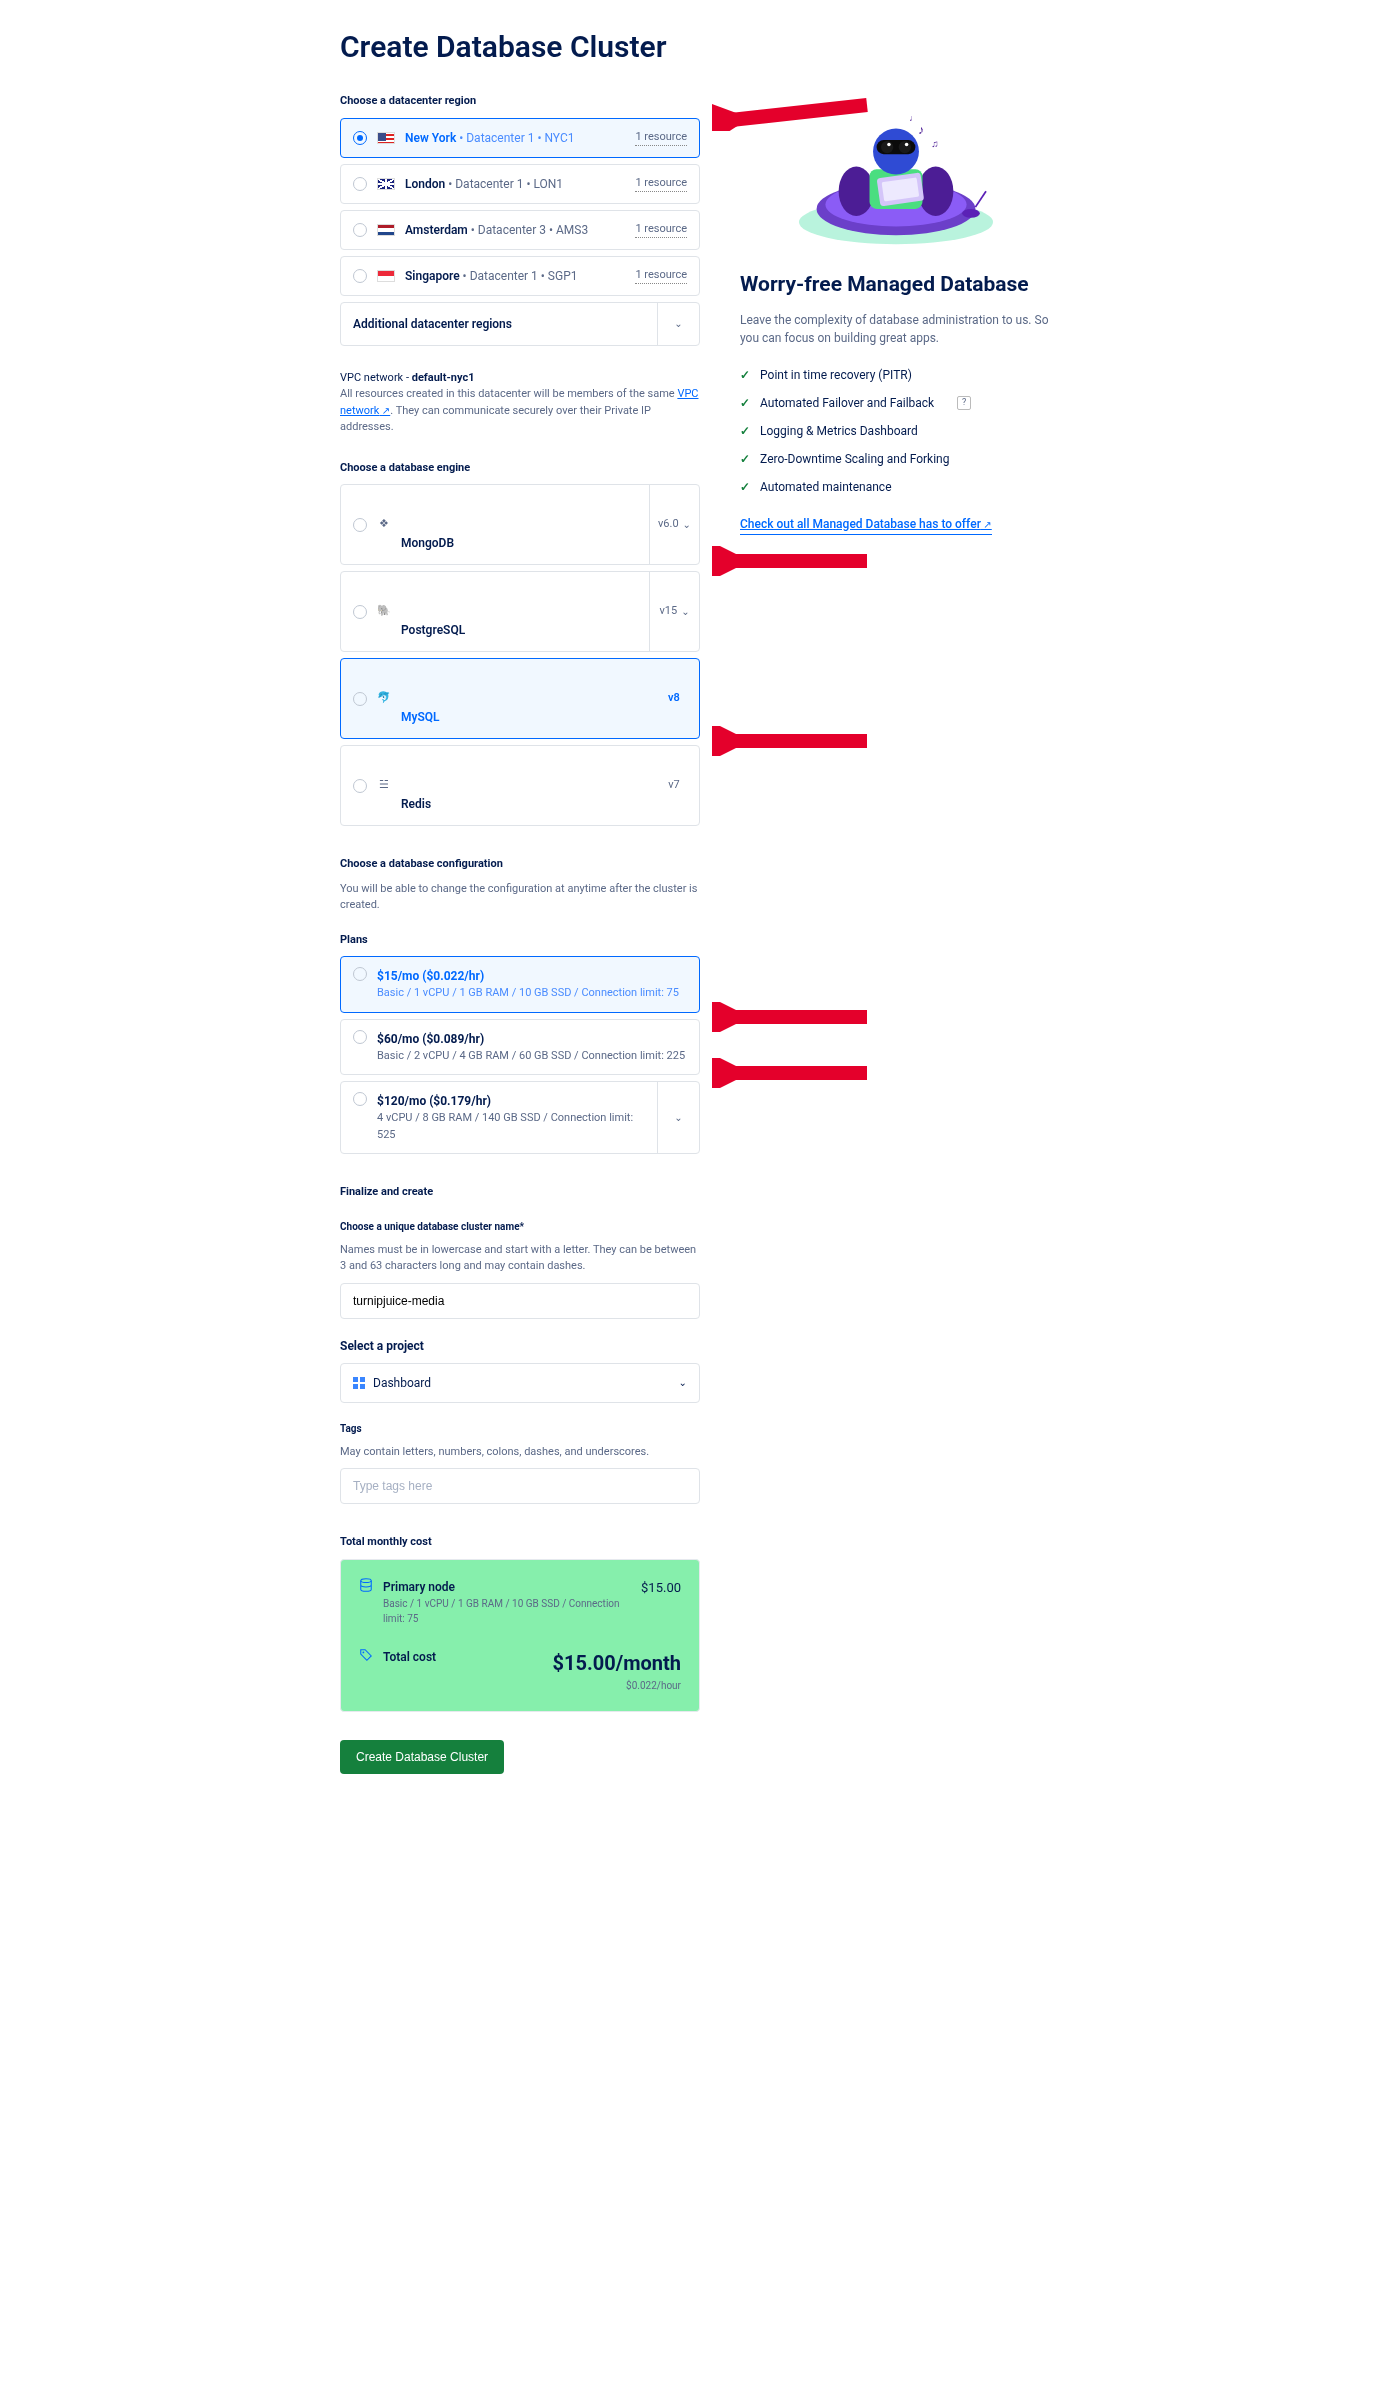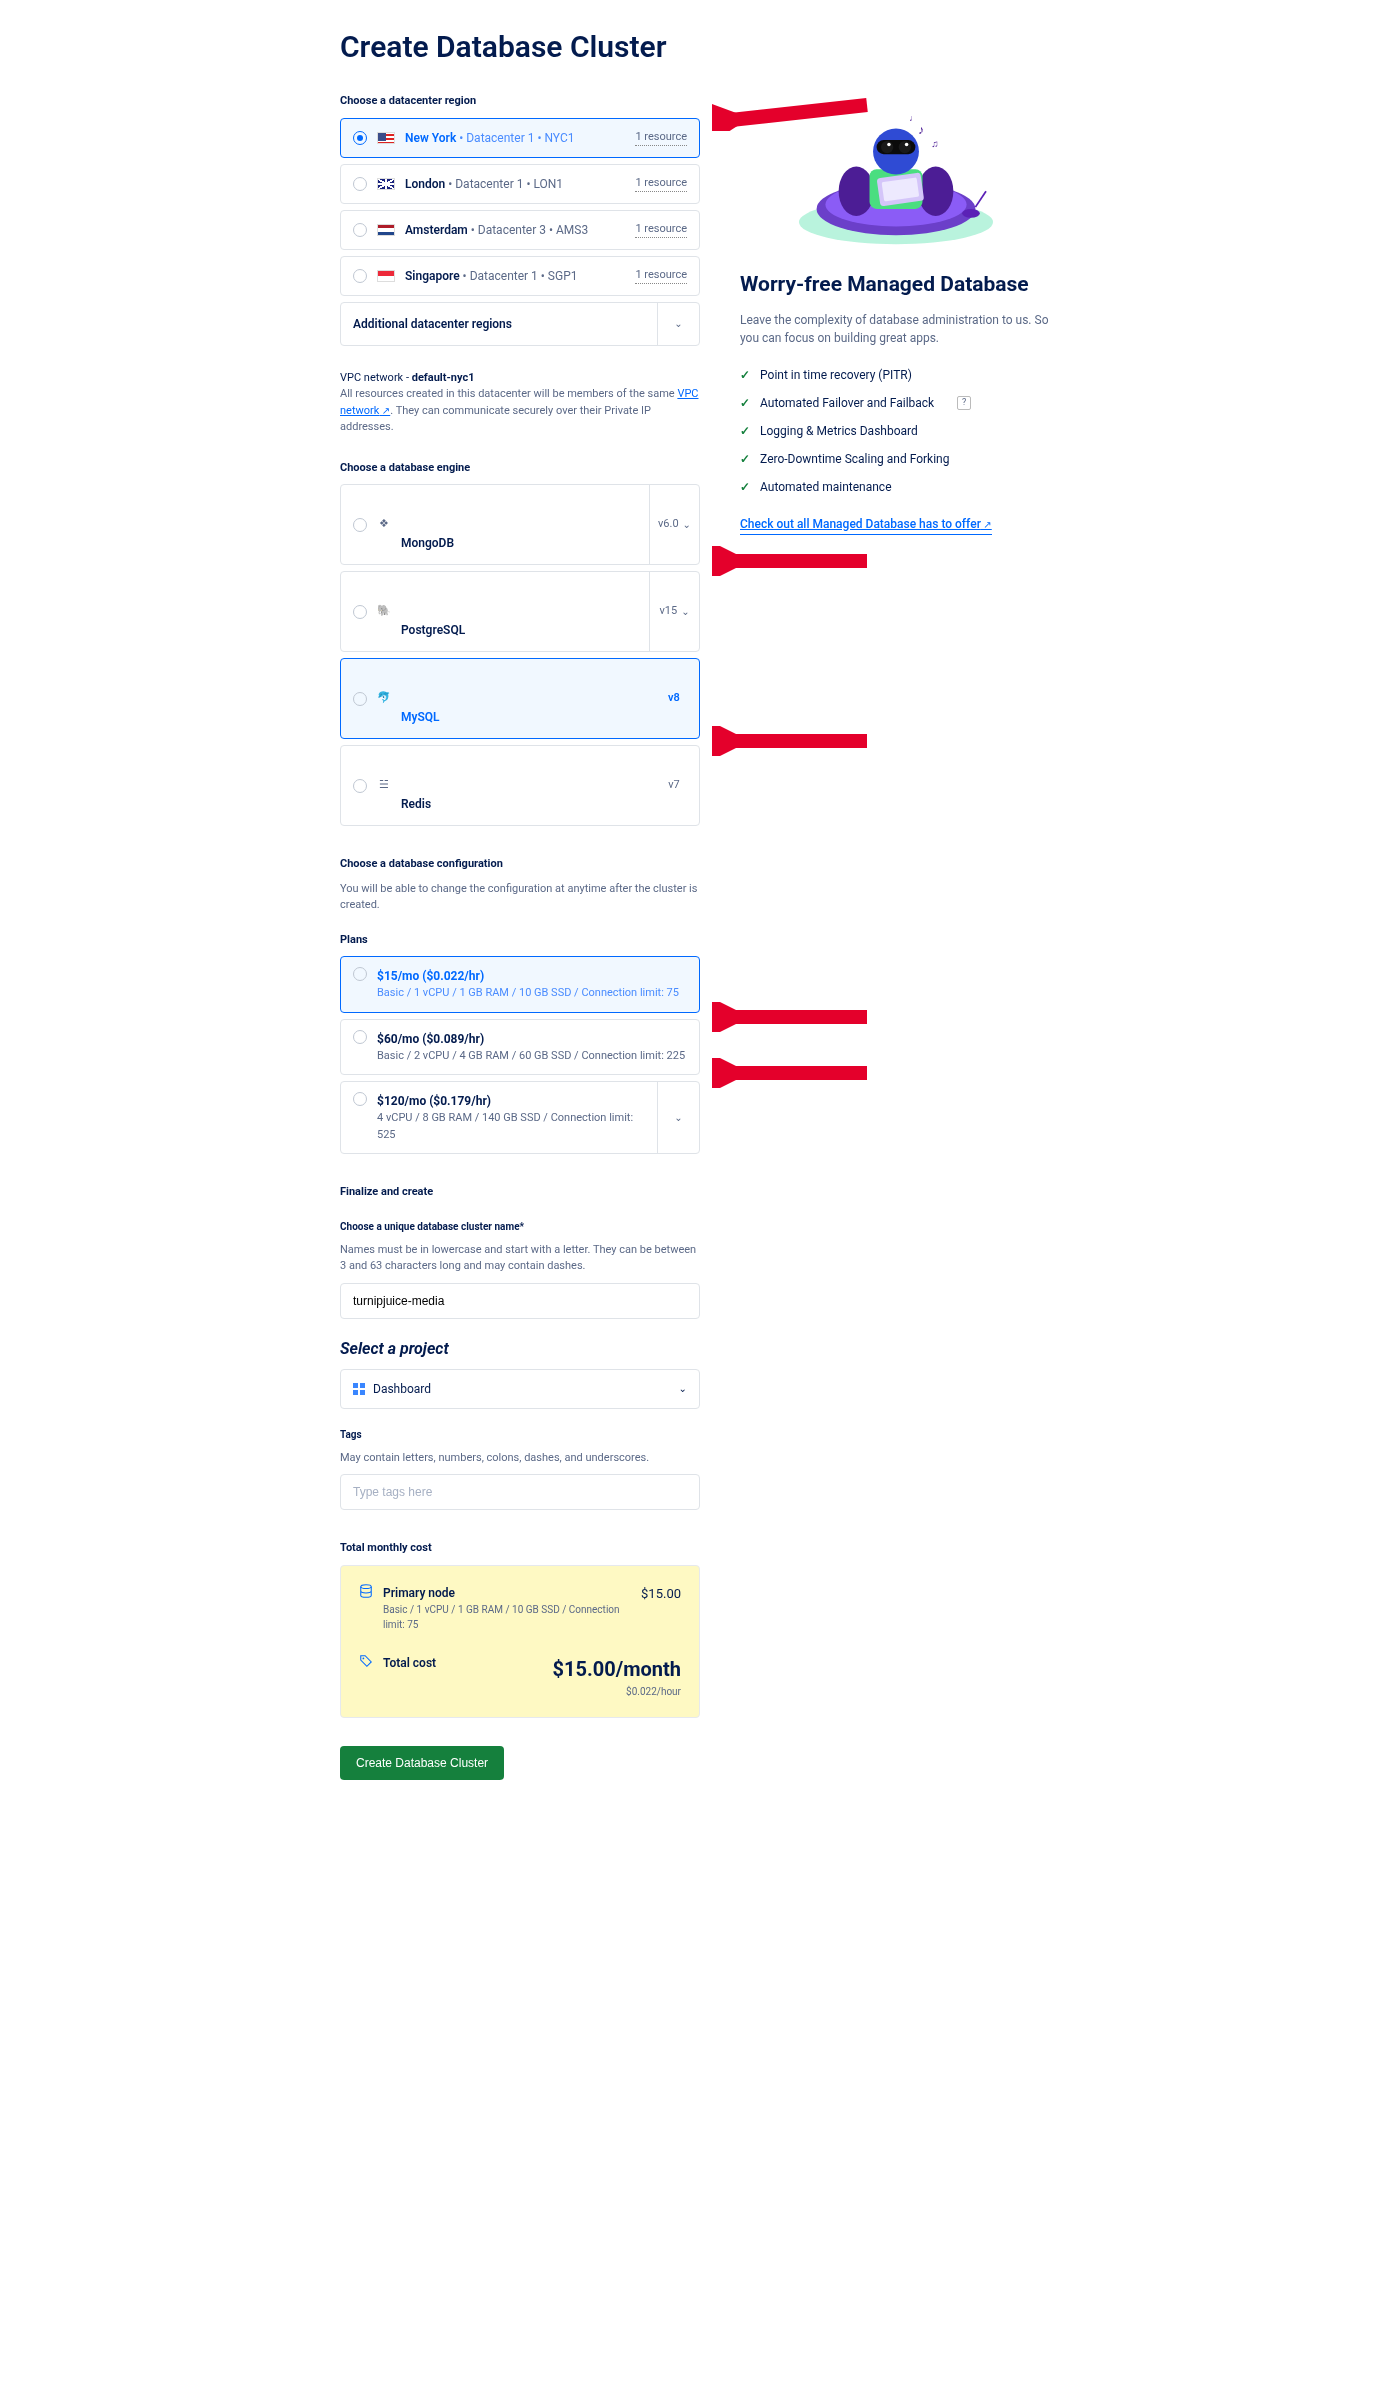--- a/index.html
+++ b/index.html
@@ -82,21 +82,21 @@
     width:100%; border:1px solid #dfe3e8; border-radius:4px; padding:10px 12px; font-size:12px;
   }
   .input::placeholder { color:#a6b0c3; }
   .proj-select { display:flex; align-items:center; gap:8px; border:1px solid #dfe3e8; border-radius:4px; padding:10px 12px; cursor:pointer; }
   .proj-icon { width:12px; height:12px; background:
     linear-gradient(#3a86ff,#3a86ff) left top/5px 5px no-repeat,
     linear-gradient(#3a86ff,#3a86ff) right top/5px 5px no-repeat,
     linear-gradient(#3a86ff,#3a86ff) left bottom/5px 5px no-repeat,
     linear-gradient(#3a86ff,#3a86ff) right bottom/5px 5px no-repeat; }
   .proj-select .name { flex:1; font-size:12px; }
-  .cost-box { border:1px solid #e6e9ee; background:#fef9c3; border-radius:4px; padding:18px; }
+  .cost-box { border:1px solid #e6e9ee; background:#86efac; border-radius:4px; padding:18px; }
   .cost-row { display:flex; align-items:flex-start; gap:10px; }
   .cost-row + .cost-row { margin-top:22px; }
   .cost-label { flex:1; font-size:12px; font-weight:600; }
   .cost-sub { font-size:10px; color:#5b6987; font-weight:400; }
   .cost-val { text-align:right; }
   .cost-big { font-size:20px; font-weight:700; }
   .cost-sm { font-size:10px; color:#5b6987; }
   .db-icon { width:14px; height:14px; color:#0069ff; }
   .tag-icon { width:14px; height:14px; color:#0069ff; }
   .create-btn {
@@ -278,21 +278,21 @@
             <span class="chev">⌄</span>
           </div>
       </div>
 
       
       <div class="section-heading section-gap">Finalize and create</div>
       <div class="section-heading section-gap-sm" style="font-size:10px;">Choose a unique database cluster name*</div>
       <div class="subtext">Names must be in lowercase and start with a letter. They can be between 3 and 63 characters long and may contain dashes.</div>
       <input class="input" value="turnipjuice-media" style="">
 
-      <div class="section-heading section-gap-sm" style="font-size:16px;font-style:italic;">Select a project</div>
+      <div class="section-heading section-gap-sm" style="font-size:12px;">Select a project</div>
       <div class="proj-select">
         <span class="proj-icon"></span>
         <span class="name">Dashboard</span>
         <span class="chev">⌄</span>
       </div>
 
       <div class="section-heading section-gap-sm" style="font-size:10px;">Tags</div>
       <div class="subtext">May contain letters, numbers, colons, dashes, and underscores.</div>
       <input class="input" placeholder="Type tags here" style="">
 

